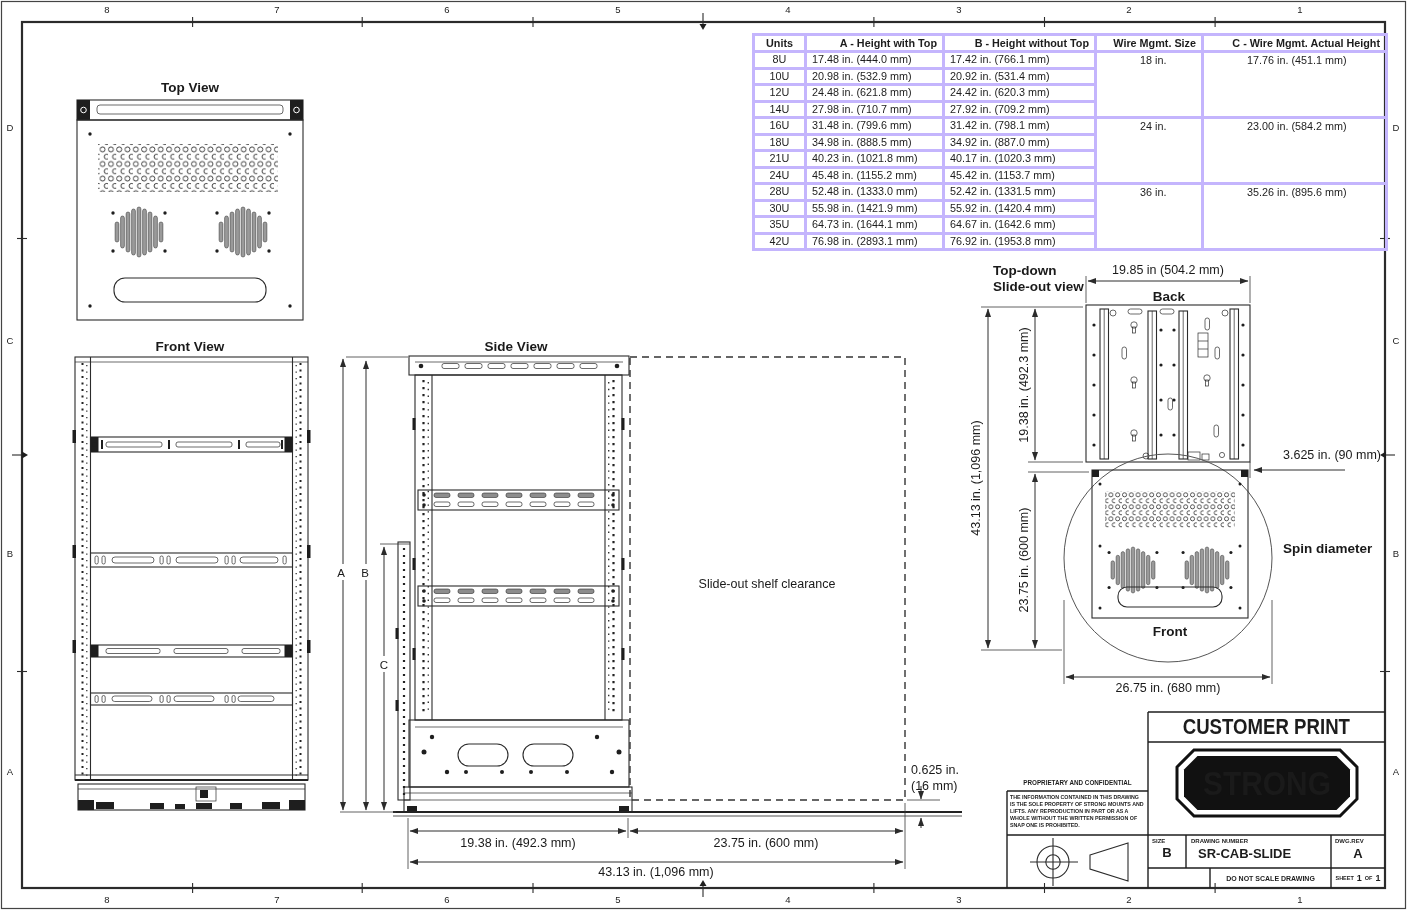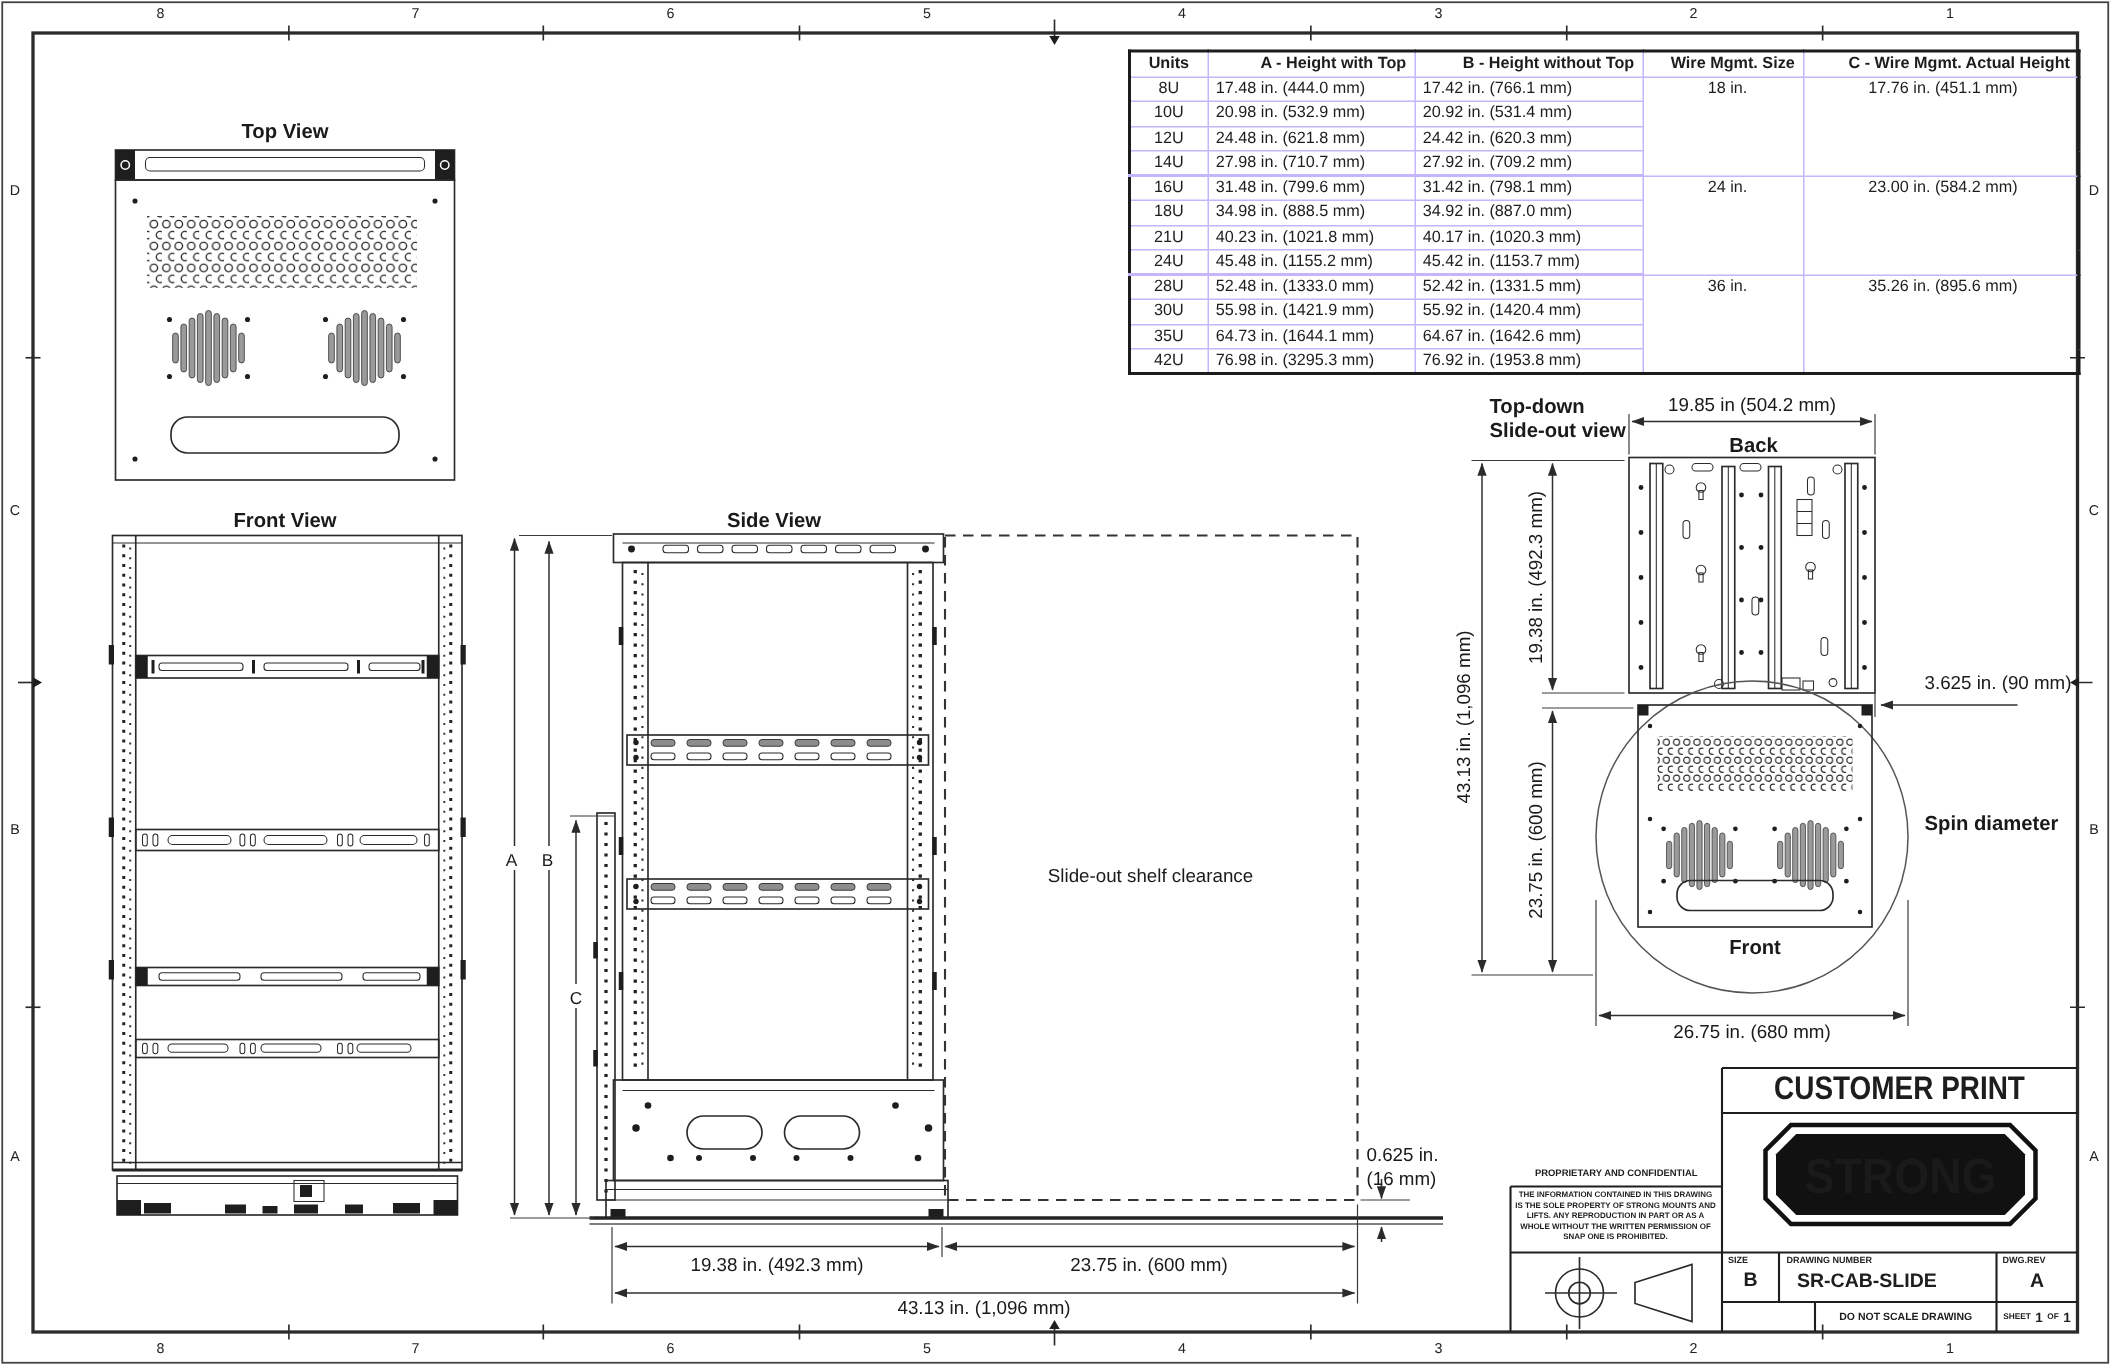--- a/index.html
+++ b/index.html
@@ -20,28 +20,28 @@
   .t{font-size:12.5px;}
   .ttl{font-size:13.5px;font-weight:bold;}
   .abc{font-size:11.5px;}
   
   #page-title{left:42px;top:36px;font-size:23px;font-weight:bold;letter-spacing:-0.3px;color:#161616;}
   
   .zone{position:absolute;font-size:9.5px;color:#222;width:20px;text-align:center;}
   
   #spec{left:752px;top:33px;width:633px;border-collapse:collapse;table-layout:fixed;
         font-size:10.8px;border:2px solid #1c1c1c;}
-  #spec th,#spec td{border:1px solid #c4b5fd;padding:0 5px;height:16.5px;line-height:1;
+  #spec th,#spec td{border:3px solid #c4b5fd;padding:0 5px;height:16.5px;line-height:1;
         overflow:hidden;white-space:nowrap;box-sizing:border-box;}
   #spec th{font-weight:bold;text-align:right;height:17px;}
   #spec th.c,#spec td.c{text-align:center;padding:0 2px;}
   #spec tr.grp td{border-bottom-width:2px;}
   #spec td.top{vertical-align:top;padding-top:2px;padding-left:43px;}
   
-  .tb{position:absolute;text-align:center;}
+  .tb{position:absolute;}
   #cp{left:1148px;top:712px;width:237px;height:30px;display:flex;align-items:center;justify-content:center;}
   #cp span{font-size:19px;font-weight:bold;transform:scale(0.98,1.15);letter-spacing:0;}
   .lbl{font-size:6px;font-weight:bold;color:#222;}
   .val{font-size:13px;font-weight:bold;}
   #prop-title{left:1007px;top:779px;width:141px;text-align:center;font-size:6.3px;font-weight:bold;}
   #prop-box{left:1010px;top:794px;width:134px;font-size:5.3px;font-weight:bold;line-height:1.3;}
   #note-cell{left:1210px;top:868px;width:121px;height:20px;display:flex;align-items:center;justify-content:center;
              font-size:7px;font-weight:bold;}
   #sheet-cell{left:1331px;top:868px;width:54px;height:20px;display:flex;align-items:center;justify-content:center;gap:3px;}
   #sheet-cell .lbl{font-size:5.5px;}
@@ -625,21 +625,21 @@
           <td>55.98 in. (1421.9 mm)</td>
           <td>55.92 in. (1420.4 mm)</td>
         </tr>
   <tr>
           <td class="c">35U</td>
           <td>64.73 in. (1644.1 mm)</td>
           <td>64.67 in. (1642.6 mm)</td>
         </tr>
   <tr>
           <td class="c">42U</td>
-          <td>76.98 in. (3295.3 mm)</td>
+          <td>76.98 in. (2893.1 mm)</td>
           <td>76.92 in. (1953.8 mm)</td>
         </tr>
 </tbody>
     </table>
 
 <div id="cp" class="tb">
       <span>CUSTOMER PRINT</span>
     </div>
 <span class="lbl abs" style="left:1152px;top:838px;">SIZE</span>
 <div class="abs val" style="left:1148px;top:845px;width:38px;text-align:center;">B</div>

